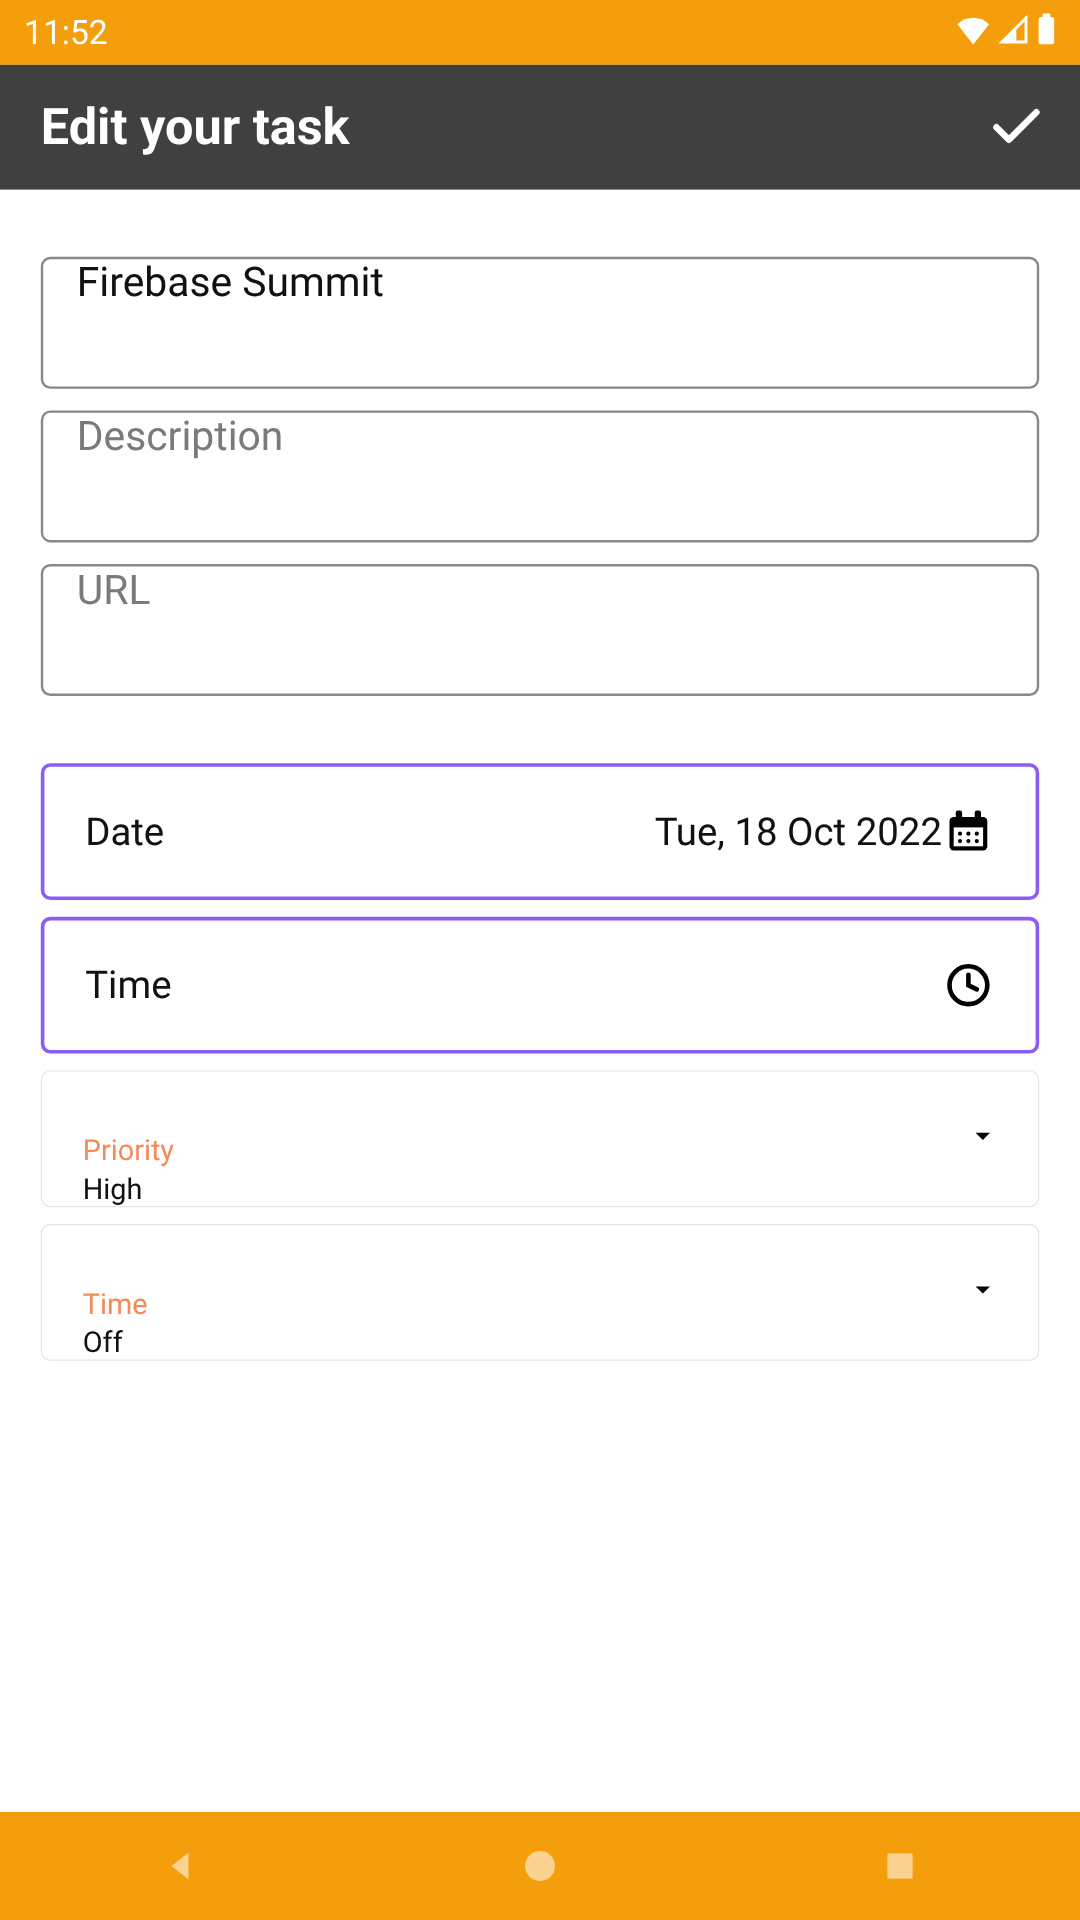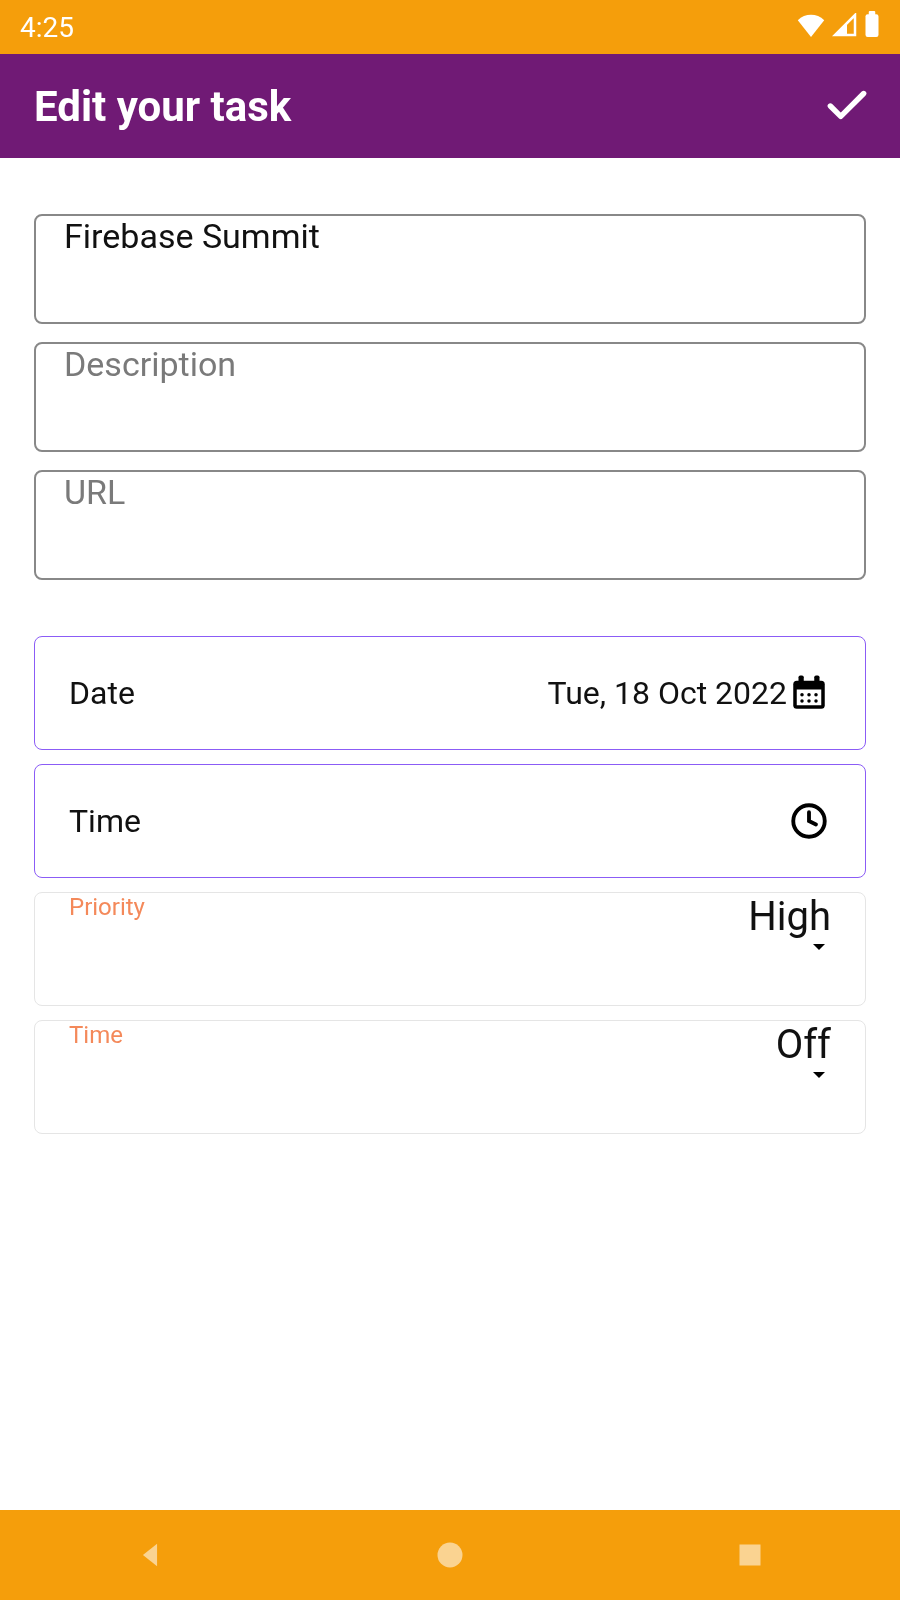--- a/index.html
+++ b/index.html
@@ -24,21 +24,21 @@
     color: #fff;
     font-size: 28px;
   }
   .status-right {
     display: flex;
     align-items: center;
     gap: 6px;
   }
   .app-bar {
     height: 104px;
-    background: #701a75;
+    background: #404040;
     display: flex;
     align-items: center;
     justify-content: space-between;
     padding: 0 28px 0 34px;
   }
   .app-title {
     font-size: 42px;
     font-weight: 700;
     color: #fff;
   }
@@ -69,21 +69,21 @@
     color: #111;
     background: transparent;
   }
   .outlined-input input::placeholder {
     color: #7a7a7a;
   }
   .gap {
     height: 38px;
   }
   .row {
-    border: 1px solid #8b5cf6;
+    border: 3px solid #8b5cf6;
     border-radius: 8px;
     height: 114px;
     margin-bottom: 14px;
     display: flex;
     align-items: center;
     padding: 0 34px;
     position: relative;
     cursor: pointer;
   }
   .row-label {
@@ -104,34 +104,33 @@
     display: flex;
     align-items: center;
     justify-content: center;
   }
   .select-row {
     border: 1px solid #e5e5e5;
     border-radius: 8px;
     height: 114px;
     margin-bottom: 14px;
     display: flex;
-    flex-direction: row;
-    justify-content: space-between;
+    flex-direction: column;
+    justify-content: flex-end;
     padding: 0 34px;
     position: relative;
     cursor: pointer;
-    gap: 24px;
   }
   .select-label {
     font-size: 24px;
     color: #F4895A;
     margin-bottom: 4px;
   }
   .select-value {
-    font-size: 40px;
+    font-size: 24px;
     color: #111;
   }
   .dropdown-icon {
     position: absolute;
     right: 34px;
     top: 50%;
     transform: translateY(-50%);
   }
   .nav-bar {
     position: absolute;
@@ -151,21 +150,21 @@
     align-items: center;
     justify-content: center;
     cursor: pointer;
     opacity: 0.55;
   }
 </style>
 </head>
 <body>
 
 <div class="status-bar">
-  <span>4:25</span>
+  <span>11:52</span>
   <div class="status-right">
     <span>
       <svg width="30" height="24" viewBox="0 0 24 20">
           <path d="M12 20 L1 6 C7 0 17 0 23 6 Z" fill="#fff"></path>
         </svg>
     </span>
     <span>
       <svg width="26" height="24" viewBox="0 0 24 24">
           <path d="M2 22 L22 22 L22 2 Z" fill="none" stroke="#fff" stroke-width="2.5"></path>
           <path d="M2 22 L14 22 L14 10 Z" fill="#fff"></path>

